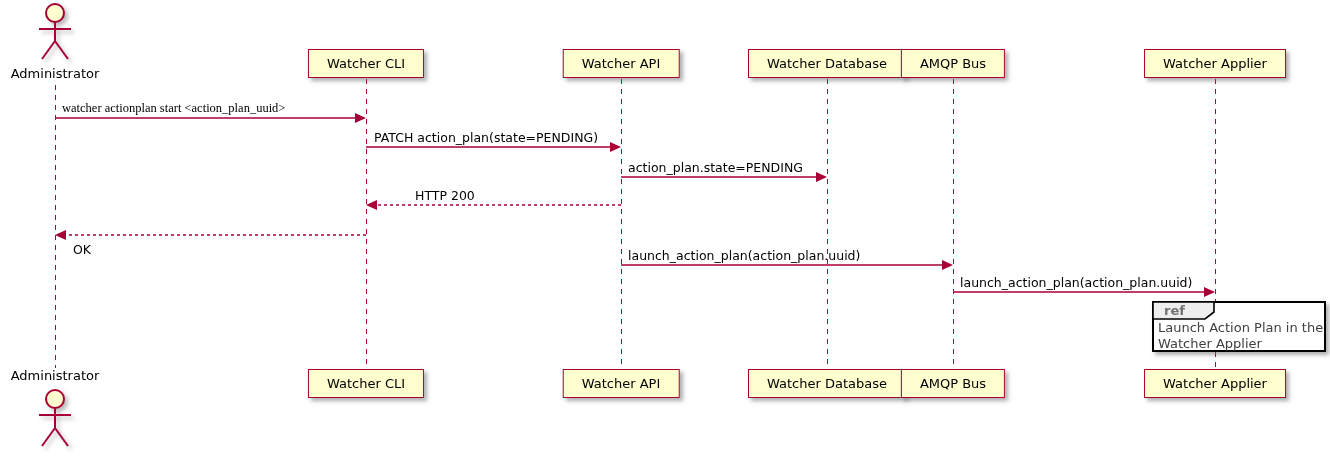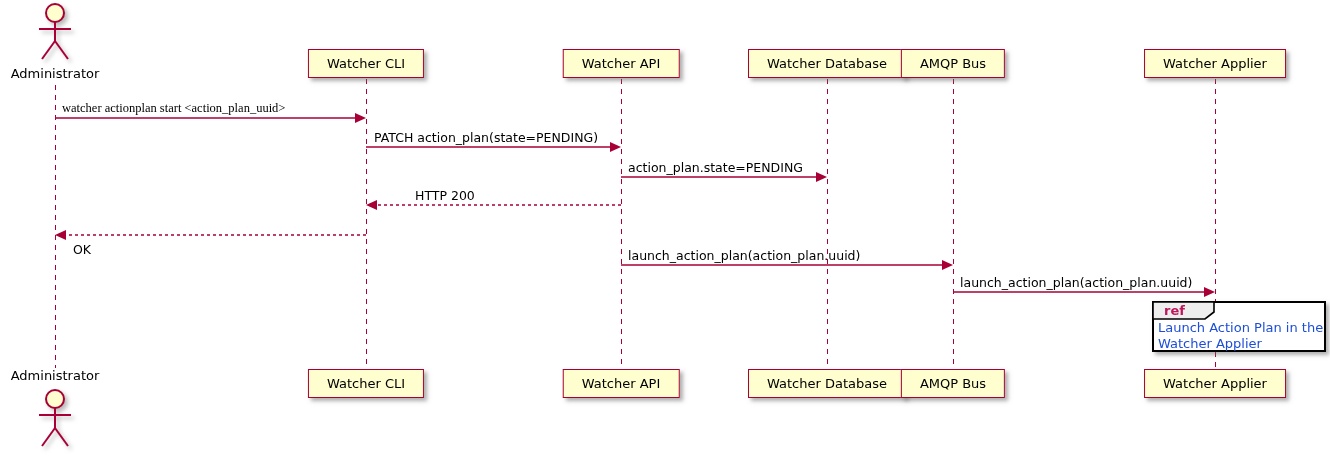--- a/index.html
+++ b/index.html
@@ -46,25 +46,25 @@
     width:170px;height:47px;
     background:#ffffff;
     border:2px solid #000;
     box-shadow:3px 3px 4px rgba(110,110,110,0.55);
   }
   #ref-tab{
     position:absolute;left:-2px;top:-2px;
   }
   #ref-keyword{
     position:absolute;left:10px;top:0px;
-    font-weight:bold;font-size:13px;color:#be185d;
+    font-weight:bold;font-size:13px;color:#737373;
   }
   #ref-body{
     position:absolute;left:4px;top:17px;
-    font-size:13px;color:#1d4ed8;line-height:16px;
+    font-size:13px;color:#404040;line-height:16px;
     white-space:nowrap;
   }
   svg{display:block;}
   #wire-layer{position:absolute;left:0;top:0;}
 </style>
 </head>
 <body>
 
 <div id="canvas">
 

